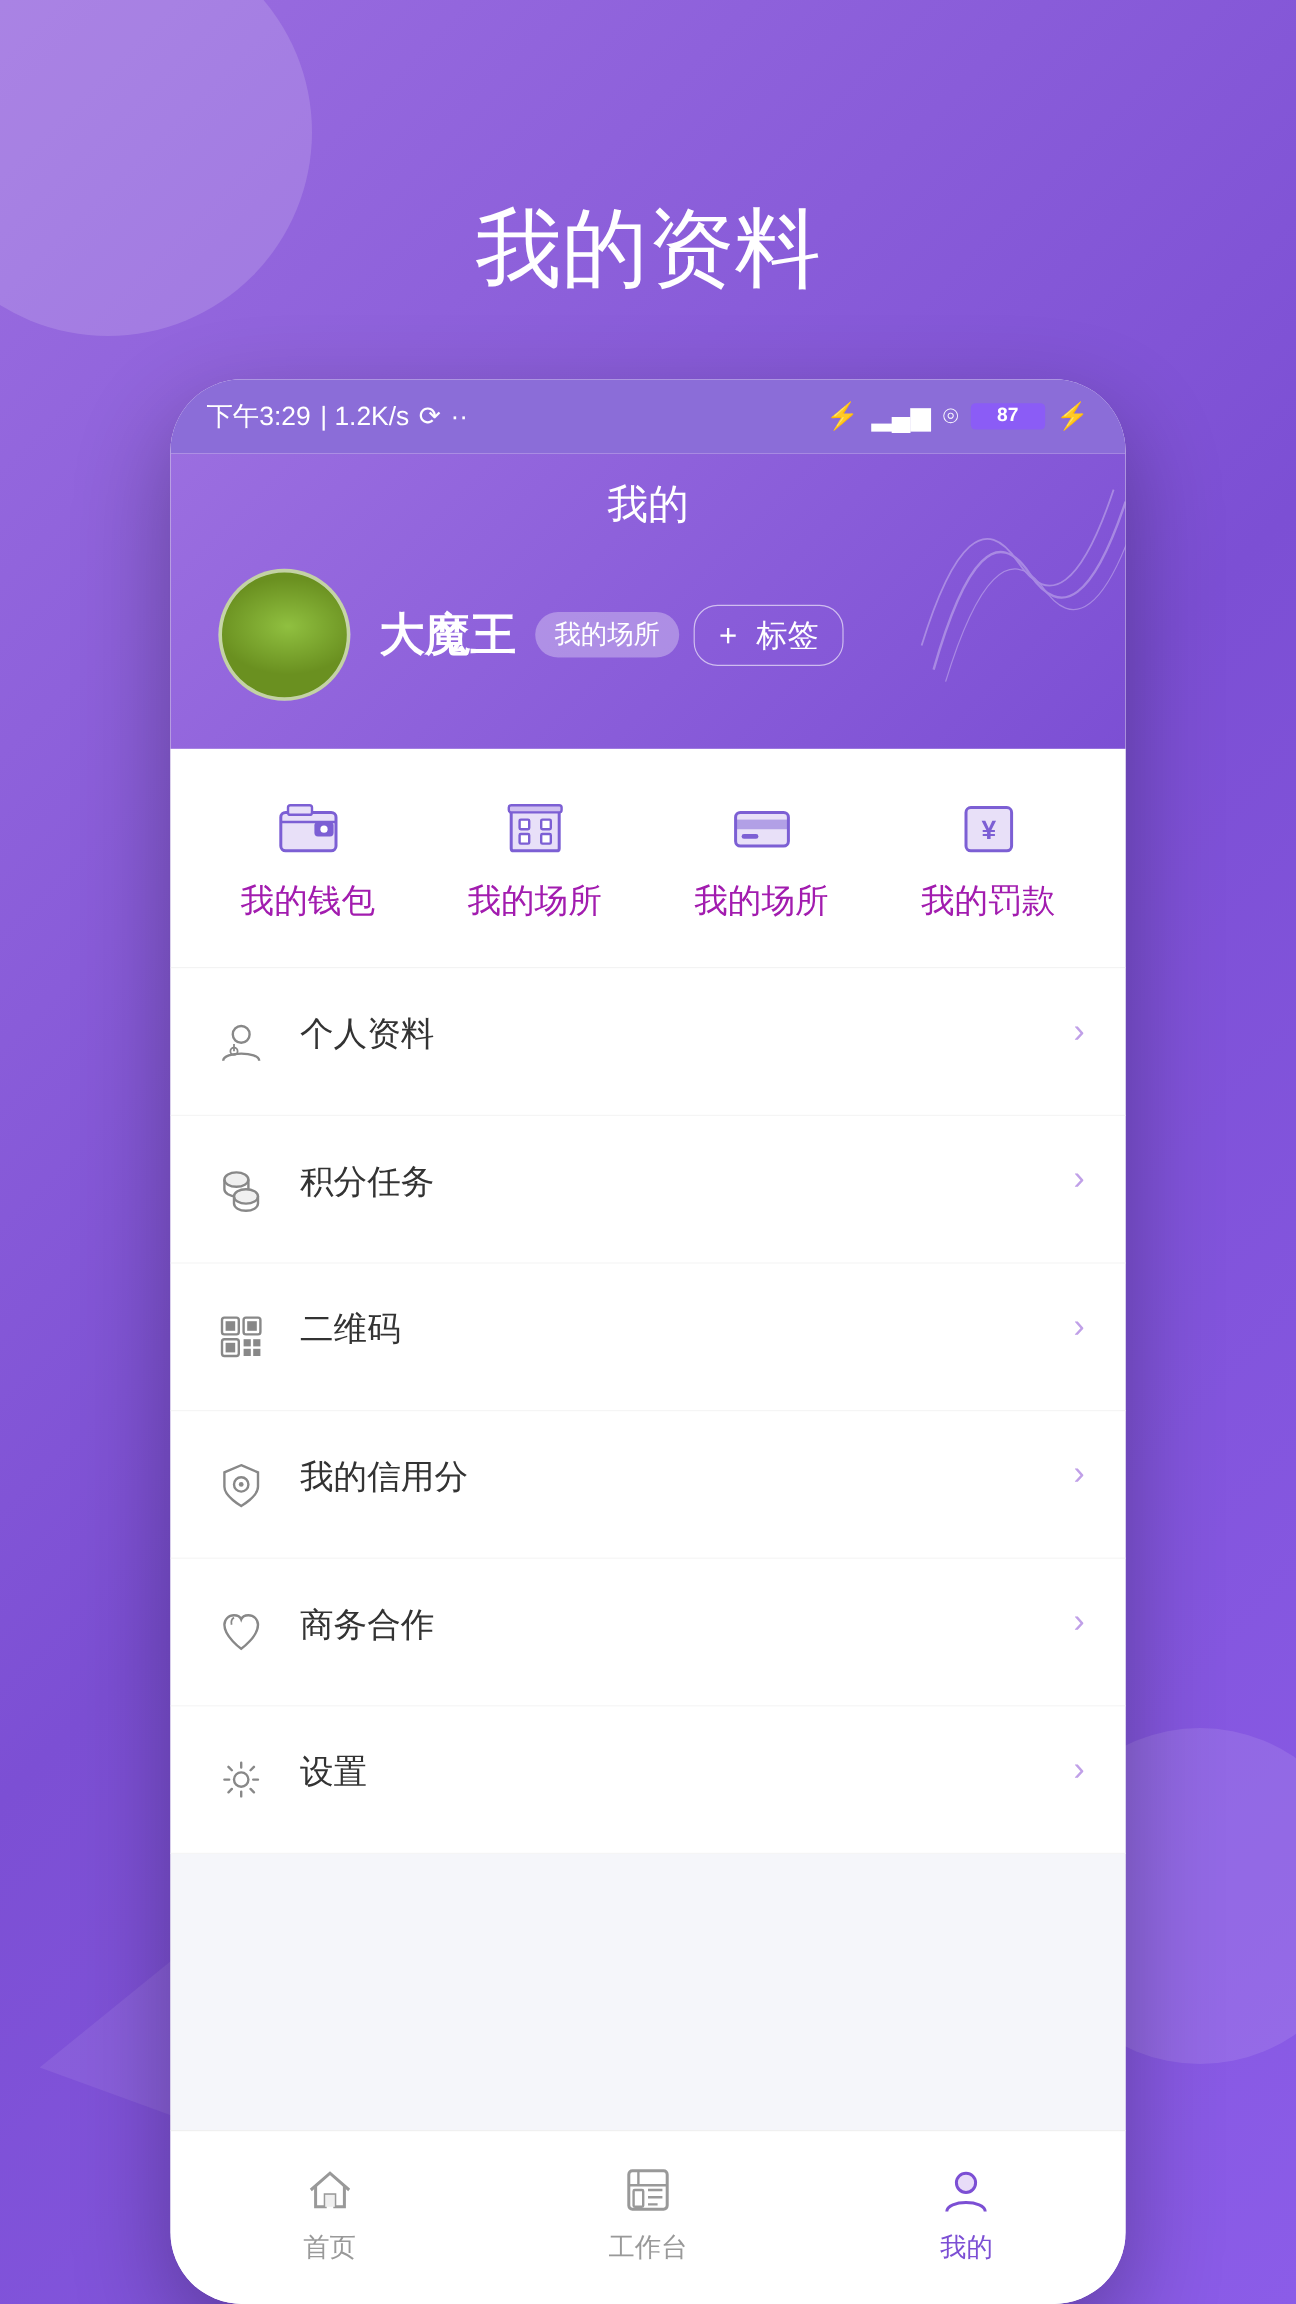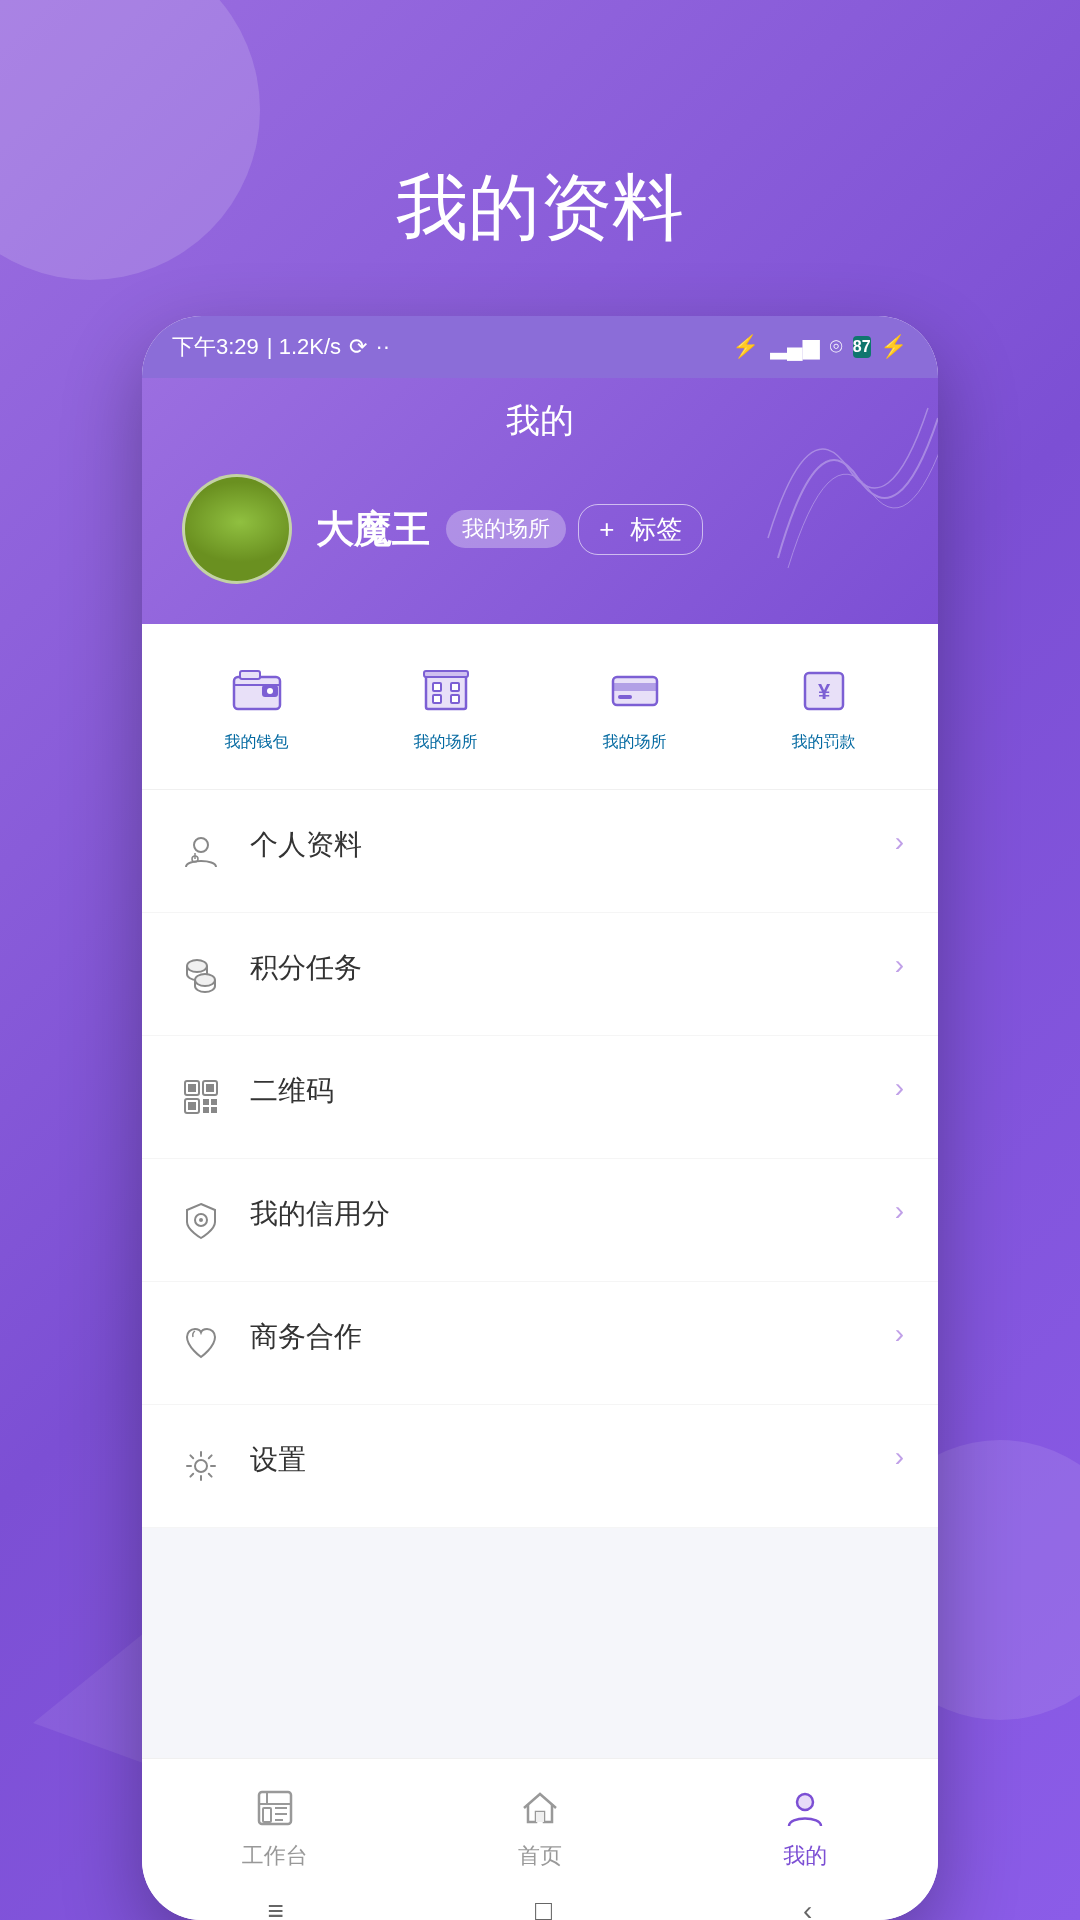--- a/index.html
+++ b/index.html
@@ -73,24 +73,24 @@
       padding: 16px 30px;
       display: flex;
       justify-content: space-between;
       align-items: center;
       color: white;
       font-size: 22px;
     }
     .status-left { display: flex; align-items: center; gap: 8px; }
     .status-right { display: flex; align-items: center; gap: 10px; }
     .battery-icon {
-      background: #0f766e;
+      background: #8b5cf6;
       color: white;
       font-size: 16px;
-      padding: 2px 0;
+      padding: 2px 22px;
       border-radius: 4px;
       font-weight: bold;
     }
 
     
     .header-section {
       background: linear-gradient(135deg, #9b6ee0, #7c4fd4);
       padding: 20px 40px 40px 40px;
       position: relative;
       overflow: hidden;
@@ -177,22 +177,22 @@
       cursor: pointer;
     }
     .quick-action-icon {
       width: 70px;
       height: 60px;
       display: flex;
       align-items: center;
       justify-content: center;
     }
     .quick-action-label {
-      color: #0369a1;
-      font-size: 16px;
+      color: #a21caf;
+      font-size: 28px;
     }
 
     
     .menu-list {
       background: white;
     }
     .menu-item {
       display: flex;
       align-items: flex-start;
       padding: 36px 34px;
@@ -453,46 +453,46 @@
   </div>
 
   <div class="empty-content"></div>
 
   <div class="bottom-nav">
     <div class="nav-items">
 
       <div class="nav-item">
         <div class="nav-item-icon">
           <svg width="44" height="44" viewBox="0 0 44 44" fill="none">
+            <path d="M6 22 L22 8 L38 22" stroke="#999" stroke-width="2.5" fill="none"></path>
+            <path d="M10 18 L10 36 L18 36 L18 26 L26 26 L26 36 L34 36 L34 18" stroke="#999" stroke-width="2.5" fill="none"></path>
+            <rect x="18" y="26" width="8" height="10" fill="#f0f0f0"></rect>
+          </svg>
+        </div>
+        <span class="nav-item-label">首页</span>
+      </div>
+
+      <div class="nav-item">
+        <div class="nav-item-icon">
+          <svg width="44" height="44" viewBox="0 0 44 44" fill="none">
             <rect x="6" y="6" width="32" height="32" rx="3" stroke="#999" stroke-width="2.5" fill="none"></rect>
             <line x1="6" y1="18" x2="38" y2="18" stroke="#999" stroke-width="2"></line>
             <line x1="14" y1="6" x2="14" y2="18" stroke="#999" stroke-width="2"></line>
             <line x1="22" y1="22" x2="34" y2="22" stroke="#999" stroke-width="2"></line>
             <line x1="22" y1="28" x2="34" y2="28" stroke="#999" stroke-width="2"></line>
             <line x1="22" y1="34" x2="30" y2="34" stroke="#999" stroke-width="2"></line>
             <rect x="10" y="22" width="8" height="14" rx="1" stroke="#999" stroke-width="2" fill="none"></rect>
           </svg>
         </div>
         <span class="nav-item-label">工作台</span>
       </div>
 
       <div class="nav-item">
         <div class="nav-item-icon">
           <svg width="44" height="44" viewBox="0 0 44 44" fill="none">
-            <path d="M6 22 L22 8 L38 22" stroke="#999" stroke-width="2.5" fill="none"></path>
-            <path d="M10 18 L10 36 L18 36 L18 26 L26 26 L26 36 L34 36 L34 18" stroke="#999" stroke-width="2.5" fill="none"></path>
-            <rect x="18" y="26" width="8" height="10" fill="#f0f0f0"></rect>
-          </svg>
-        </div>
-        <span class="nav-item-label">首页</span>
-      </div>
-
-      <div class="nav-item">
-        <div class="nav-item-icon">
-          <svg width="44" height="44" viewBox="0 0 44 44" fill="none">
             <circle cx="22" cy="16" r="8" stroke="#7c4fd4" stroke-width="2.5" fill="#e8dcf8"></circle>
             <path d="M6 40 C6 30 38 30 38 40" stroke="#7c4fd4" stroke-width="2.5" fill="none"></path>
           </svg>
         </div>
         <span class="nav-item-label active">我的</span>
       </div>
 
     </div>
 
     <div class="nav-system-bar">

